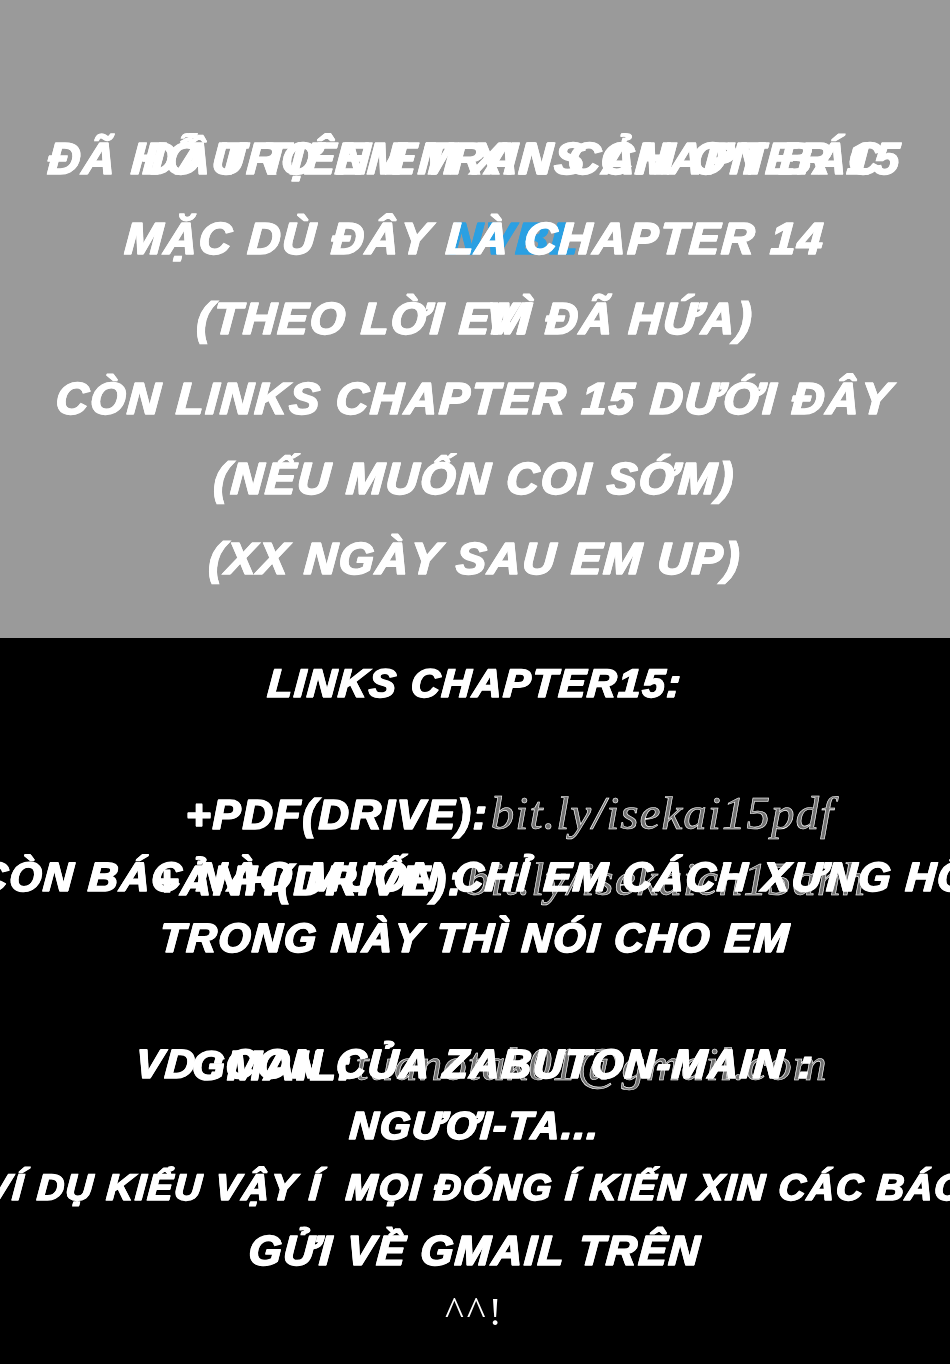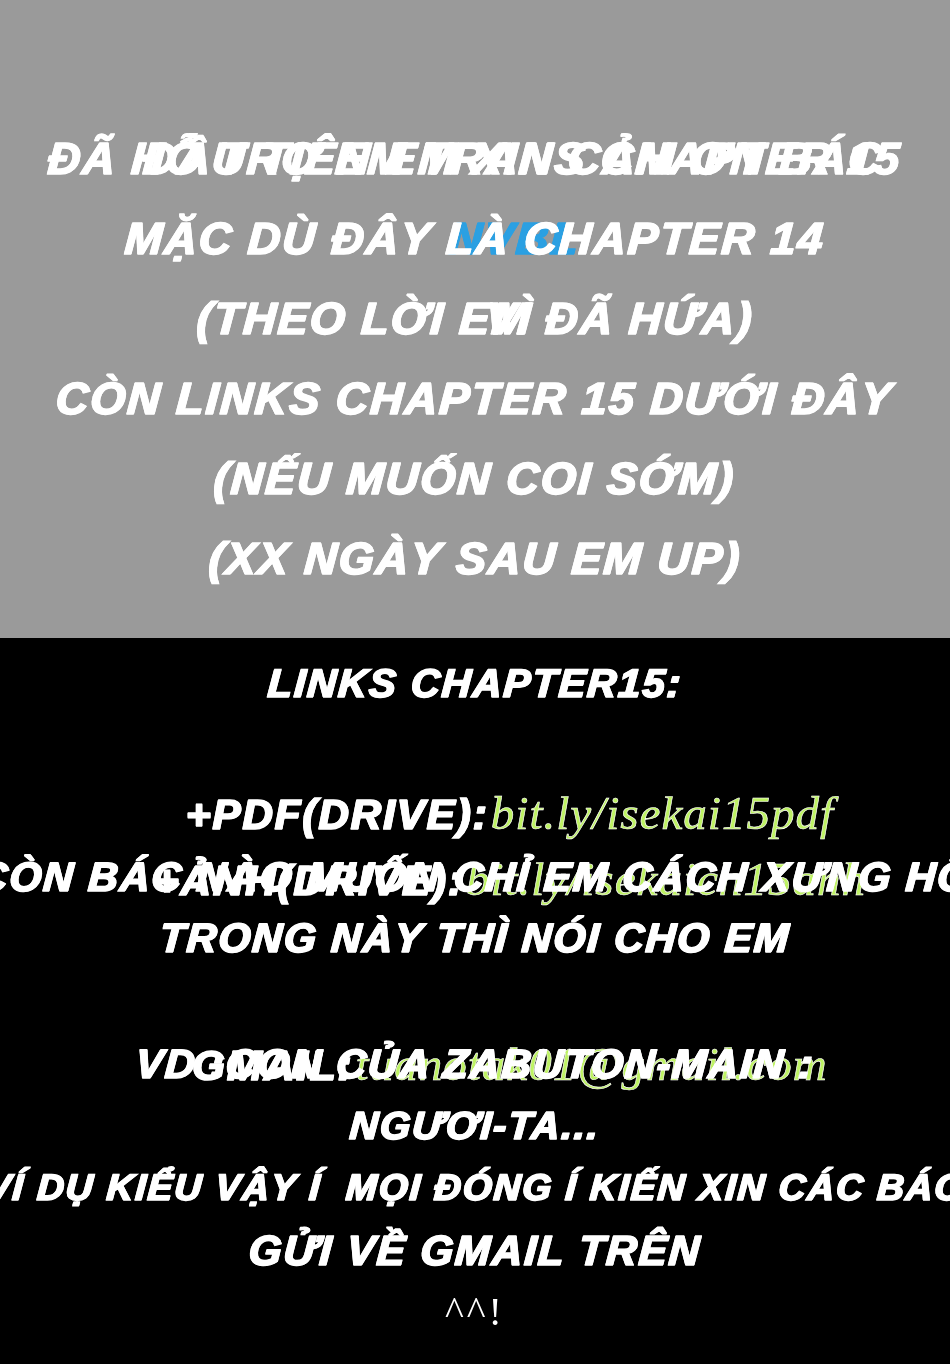--- a/index.html
+++ b/index.html
@@ -59,21 +59,21 @@
     height: 60px; line-height: 60px; font-size: 40px;
     color: #ffffff;
     font-family: "Liberation Serif", serif;
     letter-spacing: 3px;
   }
 
   .serif {
     font-family: "Liberation Serif", serif;
     font-style: italic;
     font-weight: normal;
-    color: #bef264;
+    color: #737373;
     letter-spacing: 1px;
     font-size: 1.12em;
     -webkit-text-stroke: 0.6px #ffffff;
   }
   .b-url .serif, .b-gmail .serif { margin-left: 2px; }
 </style>
 </head>
 <body>
 
 <div class="page">

